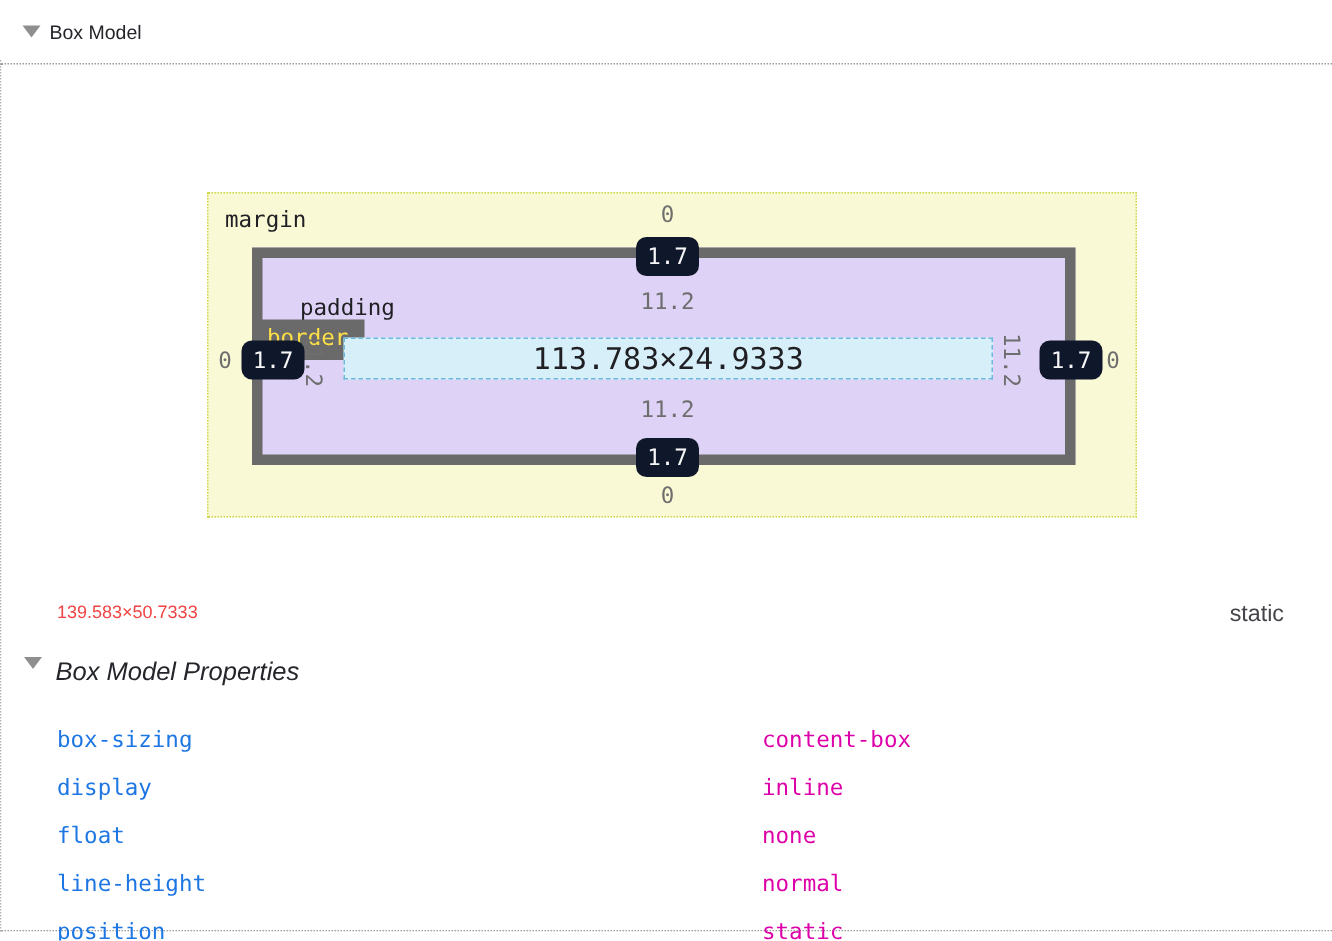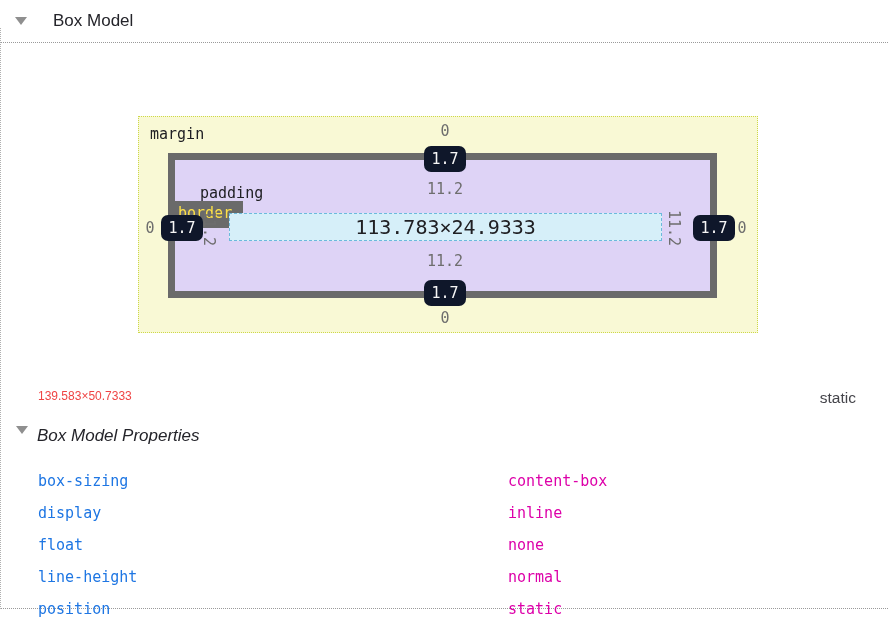--- a/index.html
+++ b/index.html
@@ -11,24 +11,24 @@
   .panel-header {
     position: absolute; left: 0; top: 0; width: 888px; height: 43px;
     display: flex; align-items: center; background: #ffffff;
     border-bottom: 1px dotted #9a9a9a;
   }
   .twisty {
     width: 0; height: 0; margin-left: 15px;
     border-left: 6px solid transparent; border-right: 6px solid transparent;
     border-top: 8px solid #8f8f8f;
   }
-  .panel-title { margin-left: 26px; font-size: 17px; color: #24242a; }
+  .panel-title { margin-left: 6px; font-size: 13px; color: #24242a; }
 
   .panel-body {
-    position: absolute; left: 0; top: 28px; width: 888px; height: 581px;
+    position: absolute; left: 0; top: 40px; width: 888px; height: 581px;
     border-left: 1px dotted #b0b0b0; border-bottom: 1px dotted #9a9a9a;
   }
 
   
   .margin-box {
     position: absolute; left: 137px; top: 88px; width: 620px; height: 217px;
     background: #f9f9d5; border: 1px dotted #cdd84a;
   }
   .region-label { position: absolute; font-size: 15px; color: #202024; }
   .margin-label { left: 149px; top: 97px; }

